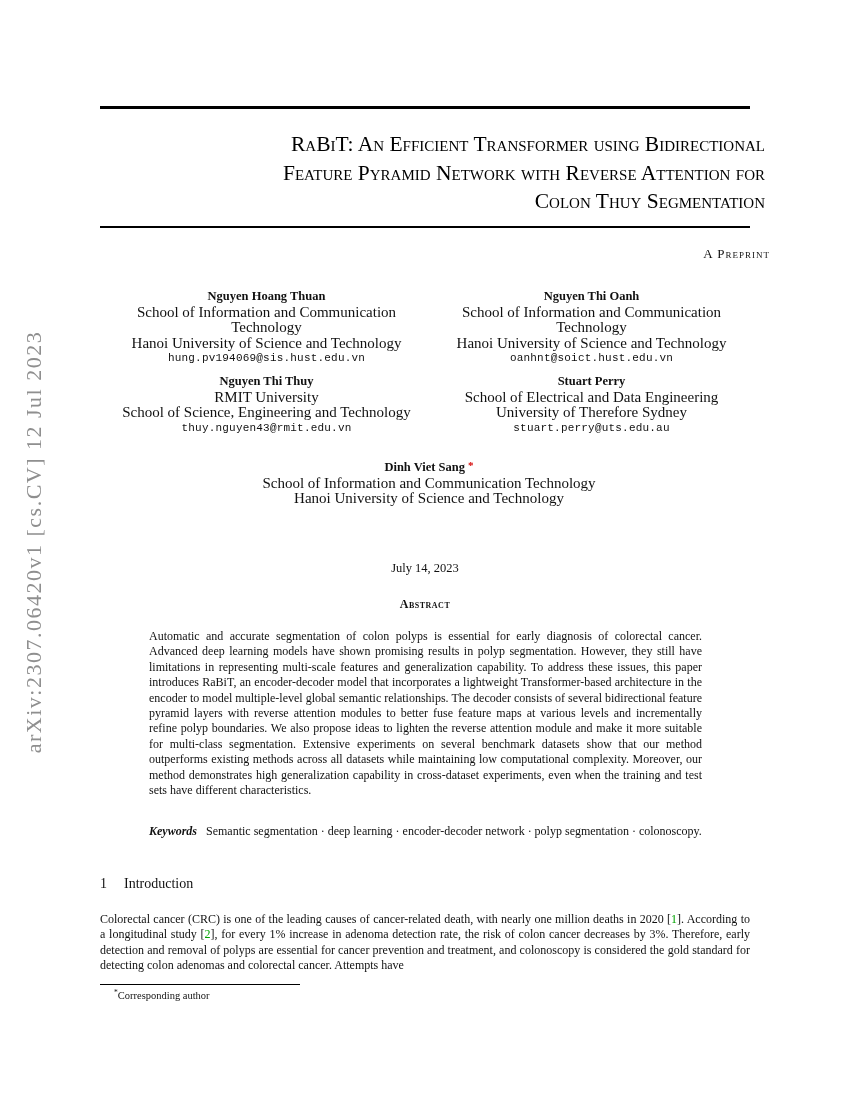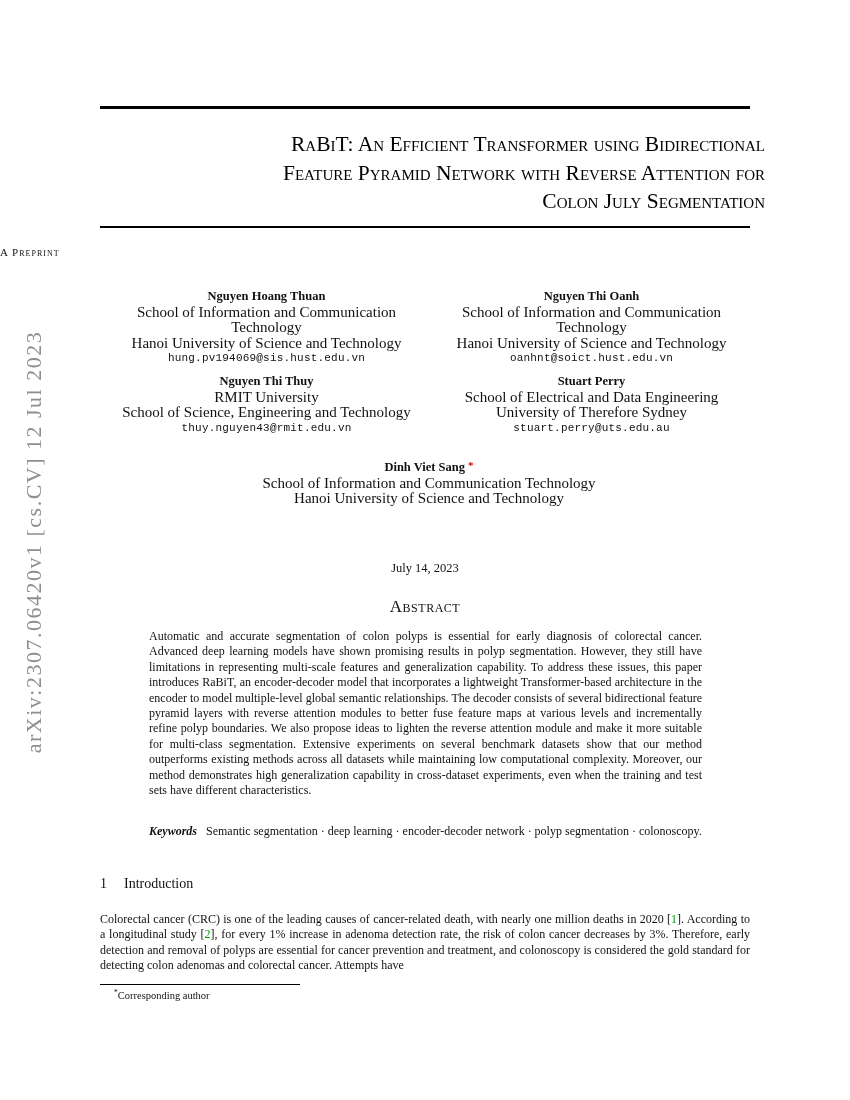--- a/index.html
+++ b/index.html
@@ -38,23 +38,23 @@
     font-variant: small-caps;
     font-size: 21.5px;
     line-height: 28.5px;
     font-weight: 500;
     color: #000;
   }
 
   .preprint-label {
     position: absolute;
     left: 0; top: 246px; width: 770px;
-    text-align: left;
+    text-align: right;
     font-variant: small-caps;
-    font-size: 11px;
+    font-size: 13px;
     letter-spacing: 1px;
   }
 
   .authors-row {
     position: absolute;
     left: 104px; width: 650px;
     display: flex;
   }
   .authors-row-1 { top: 289px; }
   .authors-row-2 { top: 374px; }
@@ -74,22 +74,22 @@
     left: 0; top: 561px; width: 850px;
     text-align: center;
     font-size: 12.5px;
   }
 
   .abstract-heading {
     position: absolute;
     left: 0; top: 597px; width: 850px;
     text-align: center;
     font-variant: small-caps;
-    font-weight: normal;
-    font-size: 17px;
+    font-weight: bold;
+    font-size: 12px;
     letter-spacing: 0.5px;
   }
 
   .abstract-body {
     position: absolute;
     left: 149px; top: 629px; width: 553px;
     text-align: justify;
     font-size: 12px;
     line-height: 15.4px;
   }
@@ -132,21 +132,21 @@
 
 <div class="page">
 
   <div class="arxiv-watermark">arXiv:2307.06420v1  [cs.CV]  12 Jul 2023</div>
 
   <div class="rule rule-top"></div>
 
   <div class="paper-title">
     <div>RaBiT: An Efficient Transformer using Bidirectional</div>
     <div>Feature Pyramid Network with Reverse Attention for</div>
-    <div>Colon July Segmentation</div>
+    <div>Colon Thuy Segmentation</div>
   </div>
 
   <div class="rule rule-bottom"></div>
 
   <div class="preprint-label">A Preprint</div>
 
   <div class="authors-row authors-row-1">
     <div class="author-block">
       <div class="author-name">Nguyen Hoang Thuan</div>
       <div class="author-affil">School of Information and Communication Technology</div>

